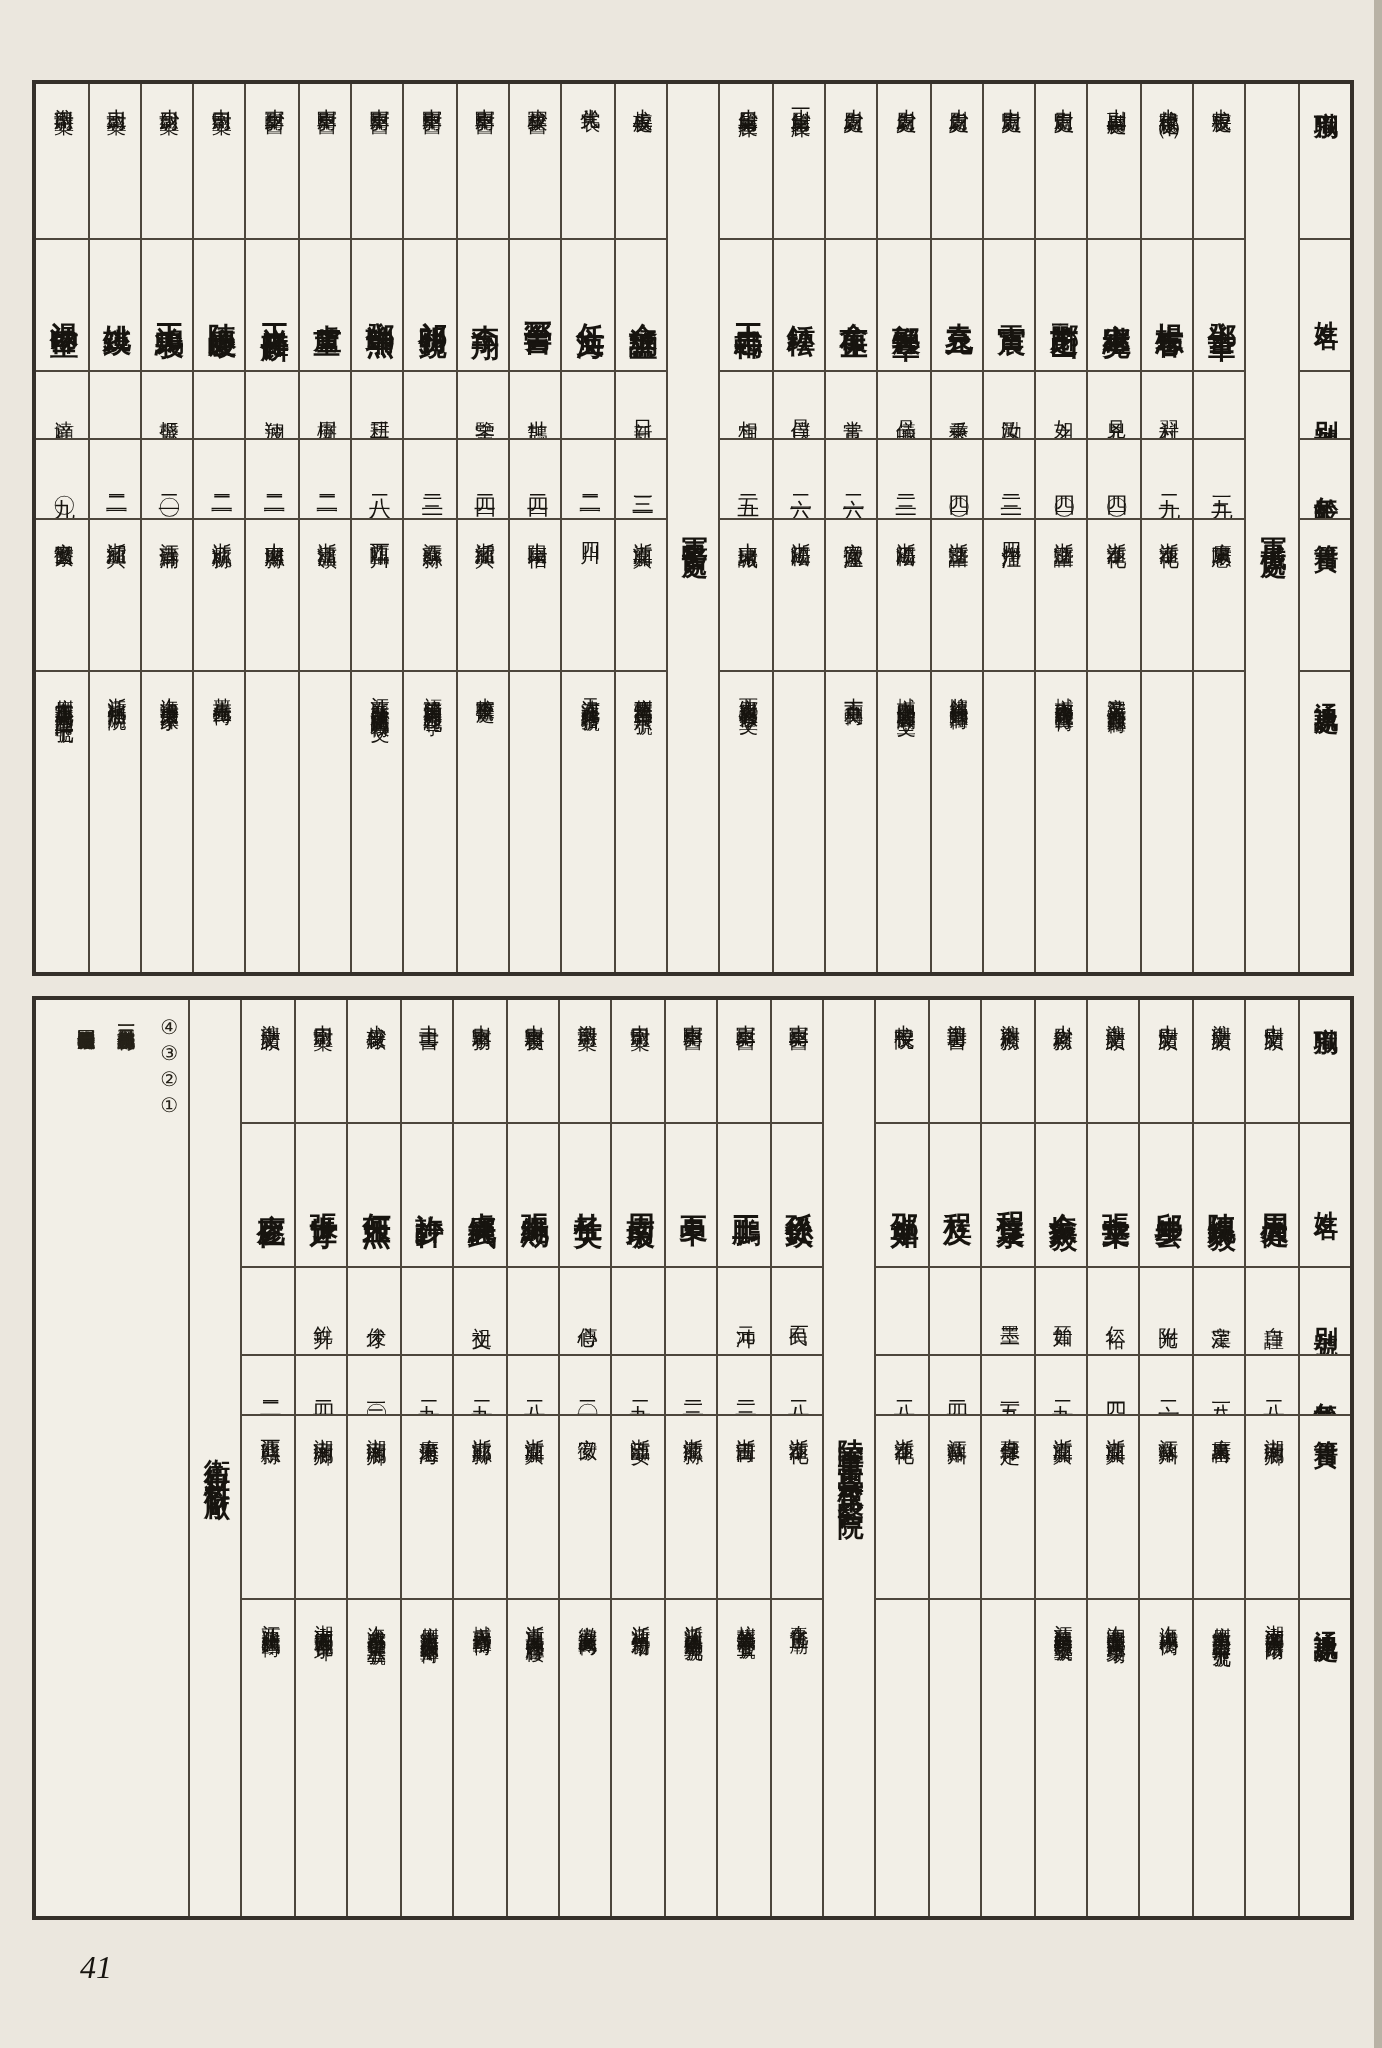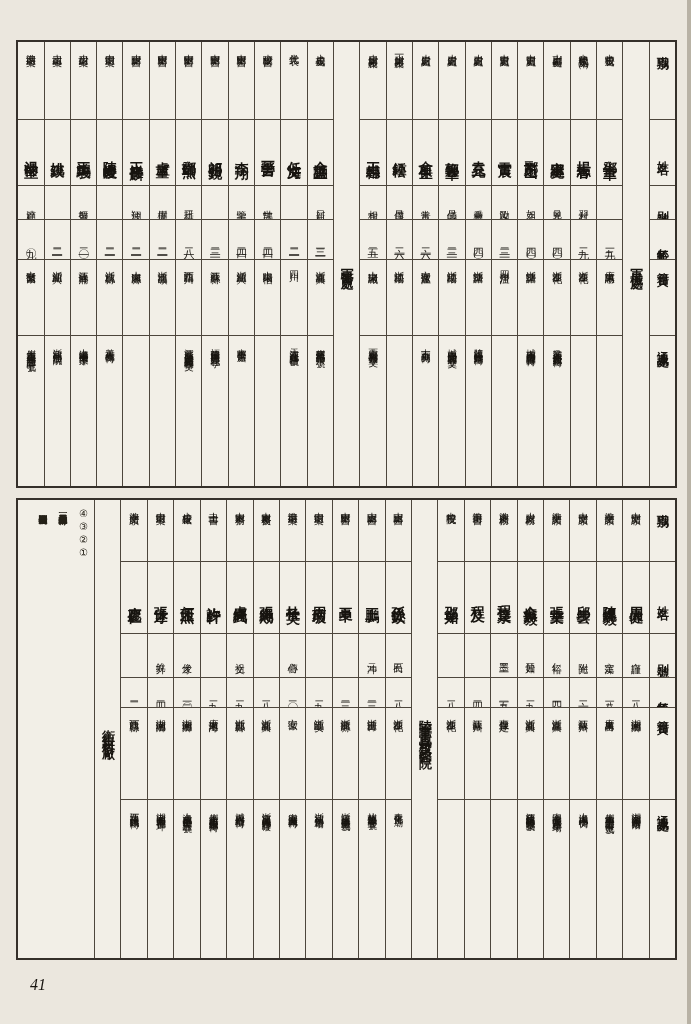--- a/index.html
+++ b/index.html
@@ -57,21 +57,21 @@
   .hdrcell .vt{letter-spacing:2px;}
   .divider .cell{justify-content:center;}
   .divider .vt{font-size:13px;font-weight:bold;letter-spacing:4px;}
   .notescell{
     display:block;writing-mode:vertical-rl;text-orientation:upright;
     font-size:9px;line-height:14px;padding:8px 4px 4px 4px;color:#262219;
   }
   .nline{margin-block-end:6px;max-height:100%;}
   .nline.markers{font-size:10px;letter-spacing:2px;}
   .page-number{
-    position:absolute;left:30px;bottom:30px;
+    position:absolute;left:40px;bottom:30px;
     font-size:16px;font-style:italic;color:#17140f;
   }
 </style>
 </head>
 <body>
 
 <div class="page">
   <div class="grid t1">
       <div class="col header">
         <div class="cell hdrcell b0">

